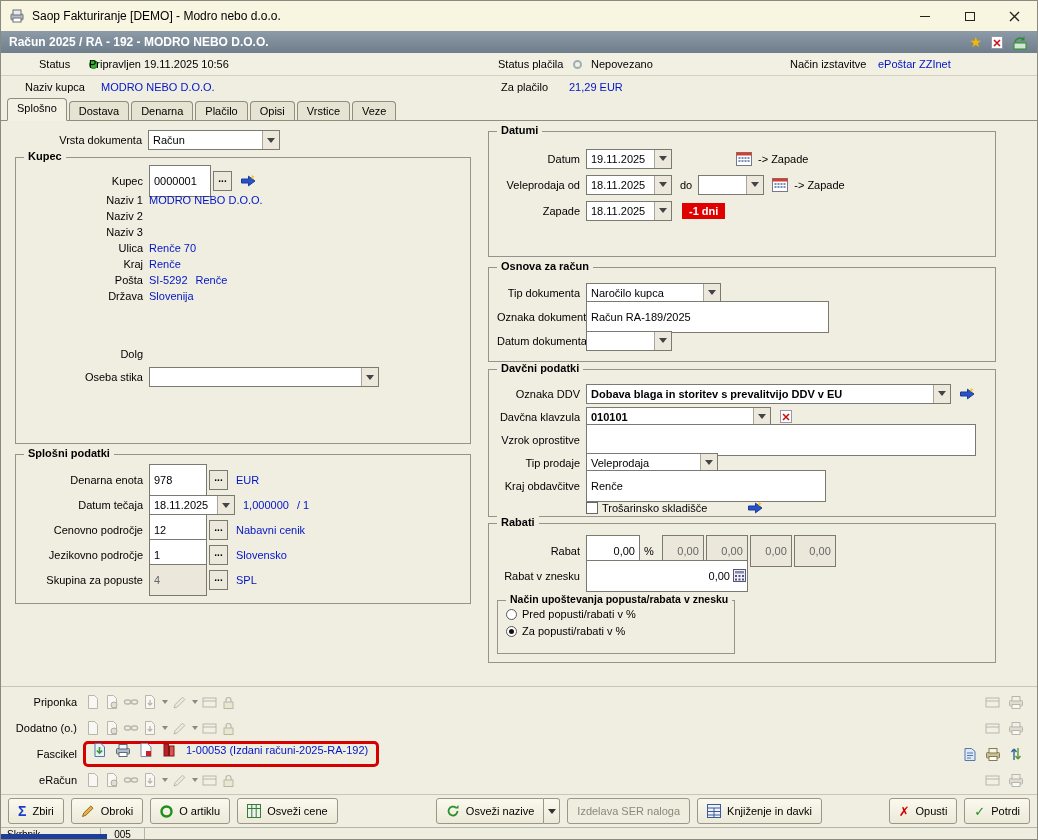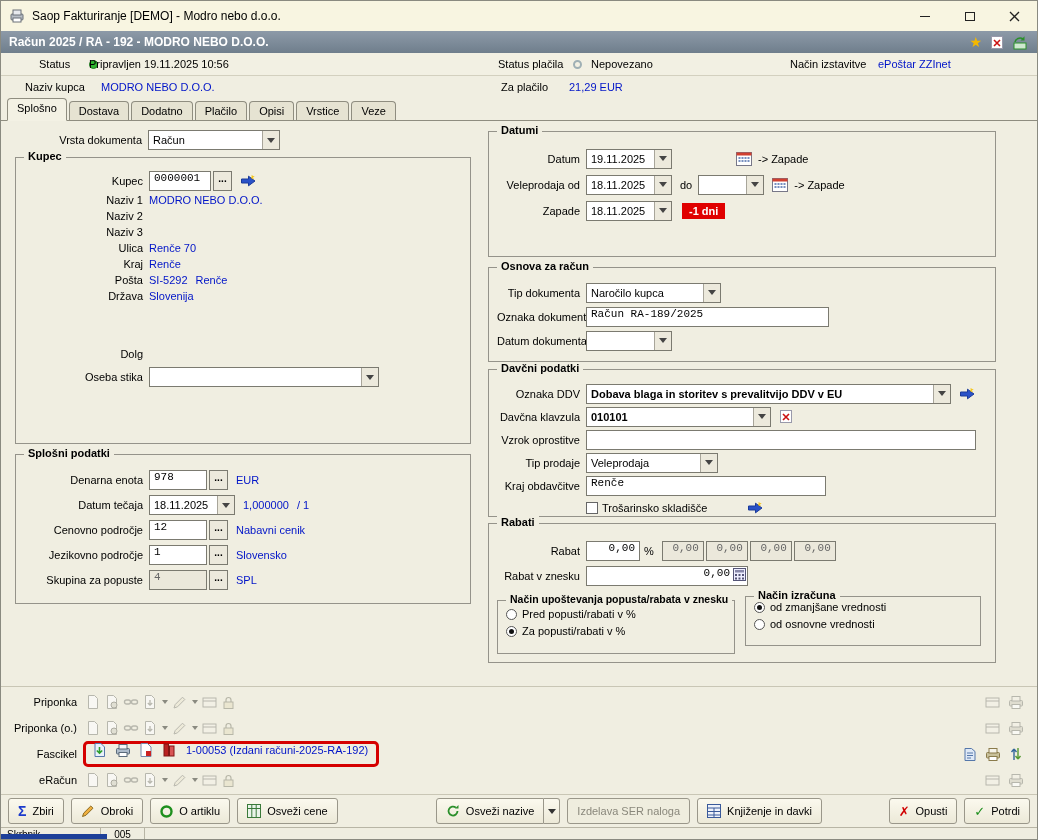--- a/index.html
+++ b/index.html
@@ -35,21 +35,21 @@
 .tab.active { background:#F3F1E4; height:23px; margin-bottom:-1px; border-bottom:1px solid #F3F1E4; }
 
 
 .main { position:relative; height:565px; background:#F0EEE1; }
 .groupbox { position:absolute; border:1px solid #95938a; }
 .gb-title { position:absolute; top:-8px; left:8px; background:#F0EEE1; padding:0 4px; font-weight:bold; }
 .frow { display:flex; align-items:center; margin-left:8px; }
 .h22 { height:22px; } .h21 { height:21px; } .h16 { height:16px; } .h18 { height:18px; }
 .lbl { display:inline-block; text-align:right; margin-right:6px; white-space:nowrap; }
 .lw119 { width:119px; } .lw83 { width:83px; }
-.tb { height:20px; border:1px solid #7b7a70; background:#fff; padding:0 4px; display:flex; overflow:hidden; white-space:nowrap;font-family:Liberation Mono, monospace; }
+.tb { height:32px; border:1px solid #7b7a70; background:#fff; padding:0 4px; display:flex; align-items:center; overflow:hidden; white-space:nowrap; }
 .tb.dis { background:#EBE8DB; color:#666; }
 .tr { justify-content:flex-end; }
 .combo { display:flex; height:20px; border:1px solid #7b7a70; background:#fff; overflow:hidden; }
 .combo .ct { flex:1; padding:0 4px; display:flex; align-items:center; white-space:nowrap; overflow:hidden; }
 .combo .cbtn { width:17px; background:#ECE9DC; border-left:1px solid #a8a59a; display:flex; align-items:center; justify-content:center; }
 .combo .cbtn::after { content:""; border:4px solid transparent; border-top:5px solid #444; margin-top:4px; }
 .dots { width:19px; height:20px; background:#ECE9DC; border:1px solid #7b7a70; margin-left:2px; text-align:center; font-weight:bold; font-size:10px; line-height:14px; }
 .w42{width:42px}.w54{width:54px}.w58{width:58px}.w62{width:62px}.w66{width:66px}.w86{width:86px}
 .w132{width:132px}.w135{width:135px}.w162{width:162px}.w185{width:185px}.w230{width:230px}
 .w240{width:240px}.w243{width:243px}.w365{width:365px}.w390{width:390px}
@@ -151,21 +151,21 @@
   <div class="customer-row">
     <span class="ab" style="left:24px">Naziv kupca</span>
     <span class="ab blue link" style="left:100px">MODRO NEBO D.O.O.</span>
     <span class="ab" style="left:500px">Za plačilo</span>
     <span class="ab blue" style="left:568px">21,29 EUR</span>
   </div>
 
   <div class="tabs">
     <div class="tab active">Splošno</div>
     <div class="tab">Dostava</div>
-    <div class="tab">Dodatno</div>
+    <div class="tab">Denarna</div>
     <div class="tab">Plačilo</div>
     <div class="tab">Opisi</div>
     <div class="tab">Vrstice</div>
     <div class="tab">Veze</div>
   </div>
 
   <div class="main">
 
     <div class="frow h22" style="position:absolute;left:14px;top:8px">
       <span class="lbl lw119">Vrsta dokumenta</span>
@@ -456,31 +456,20 @@
         <span class="gb-title" style="font-size:10.5px">Način upoštevanja popusta/rabata v znesku</span>
         <div class="rrow" style="margin-top:7px">
             <span class="radio"></span>
             <span>Pred popusti/rabati v %</span>
           </div>
         <div class="rrow">
             <span class="radio sel"></span>
             <span>Za popusti/rabati v %</span>
           </div>
       </div>
-      <div class="subgb" style="left:256px;top:72px;width:236px;height:50px">
-        <span class="gb-title">Način izračuna</span>
-        <div class="rrow" style="margin-top:4px">
-            <span class="radio sel"></span>
-            <span>od zmanjšane vrednosti</span>
-          </div>
-        <div class="rrow">
-            <span class="radio"></span>
-            <span>od osnovne vrednosti</span>
-          </div>
-      </div>
     </div>
   </div>
 
   <div class="attach">
 
     <div class="arow grayed">
       <span class="albl">Priponka</span>
       <span class="ib">
           <svg width="14" height="16" viewBox="0 0 14 16">
             <path d="M2.5 1.5h6l3 3v10h-9z" fill="#fdfdfd" stroke="#9a9a92"></path>
@@ -534,21 +523,21 @@
             <svg width="16" height="15" viewBox="0 0 16 15">
               <rect x="1.5" y="5.5" width="13" height="5.5" rx="1" fill="#d6d4c8" stroke="#9a9a92"></rect>
               <rect x="4" y="1.5" width="8" height="4.5" fill="#f4f2e8" stroke="#9a9a92"></rect>
               <rect x="4" y="9.5" width="8" height="4" fill="#fff" stroke="#9a9a92"></rect>
             </svg>
           </span>
       </span>
     </div>
 
     <div class="arow grayed">
-      <span class="albl">Priponka (o.)</span>
+      <span class="albl">Dodatno (o.)</span>
       <span class="ib">
           <svg width="14" height="16" viewBox="0 0 14 16">
             <path d="M2.5 1.5h6l3 3v10h-9z" fill="#fdfdfd" stroke="#9a9a92"></path>
           </svg>
         </span>
       <span class="ib">
           <svg width="14" height="16" viewBox="0 0 14 16">
             <path d="M2.5 1.5h6l3 3v10h-9z" fill="#fdfdfd" stroke="#9a9a92"></path>
             <circle cx="9" cy="11" r="3" fill="#d8d8cd" stroke="#8a8a80"></circle>
           </svg>

